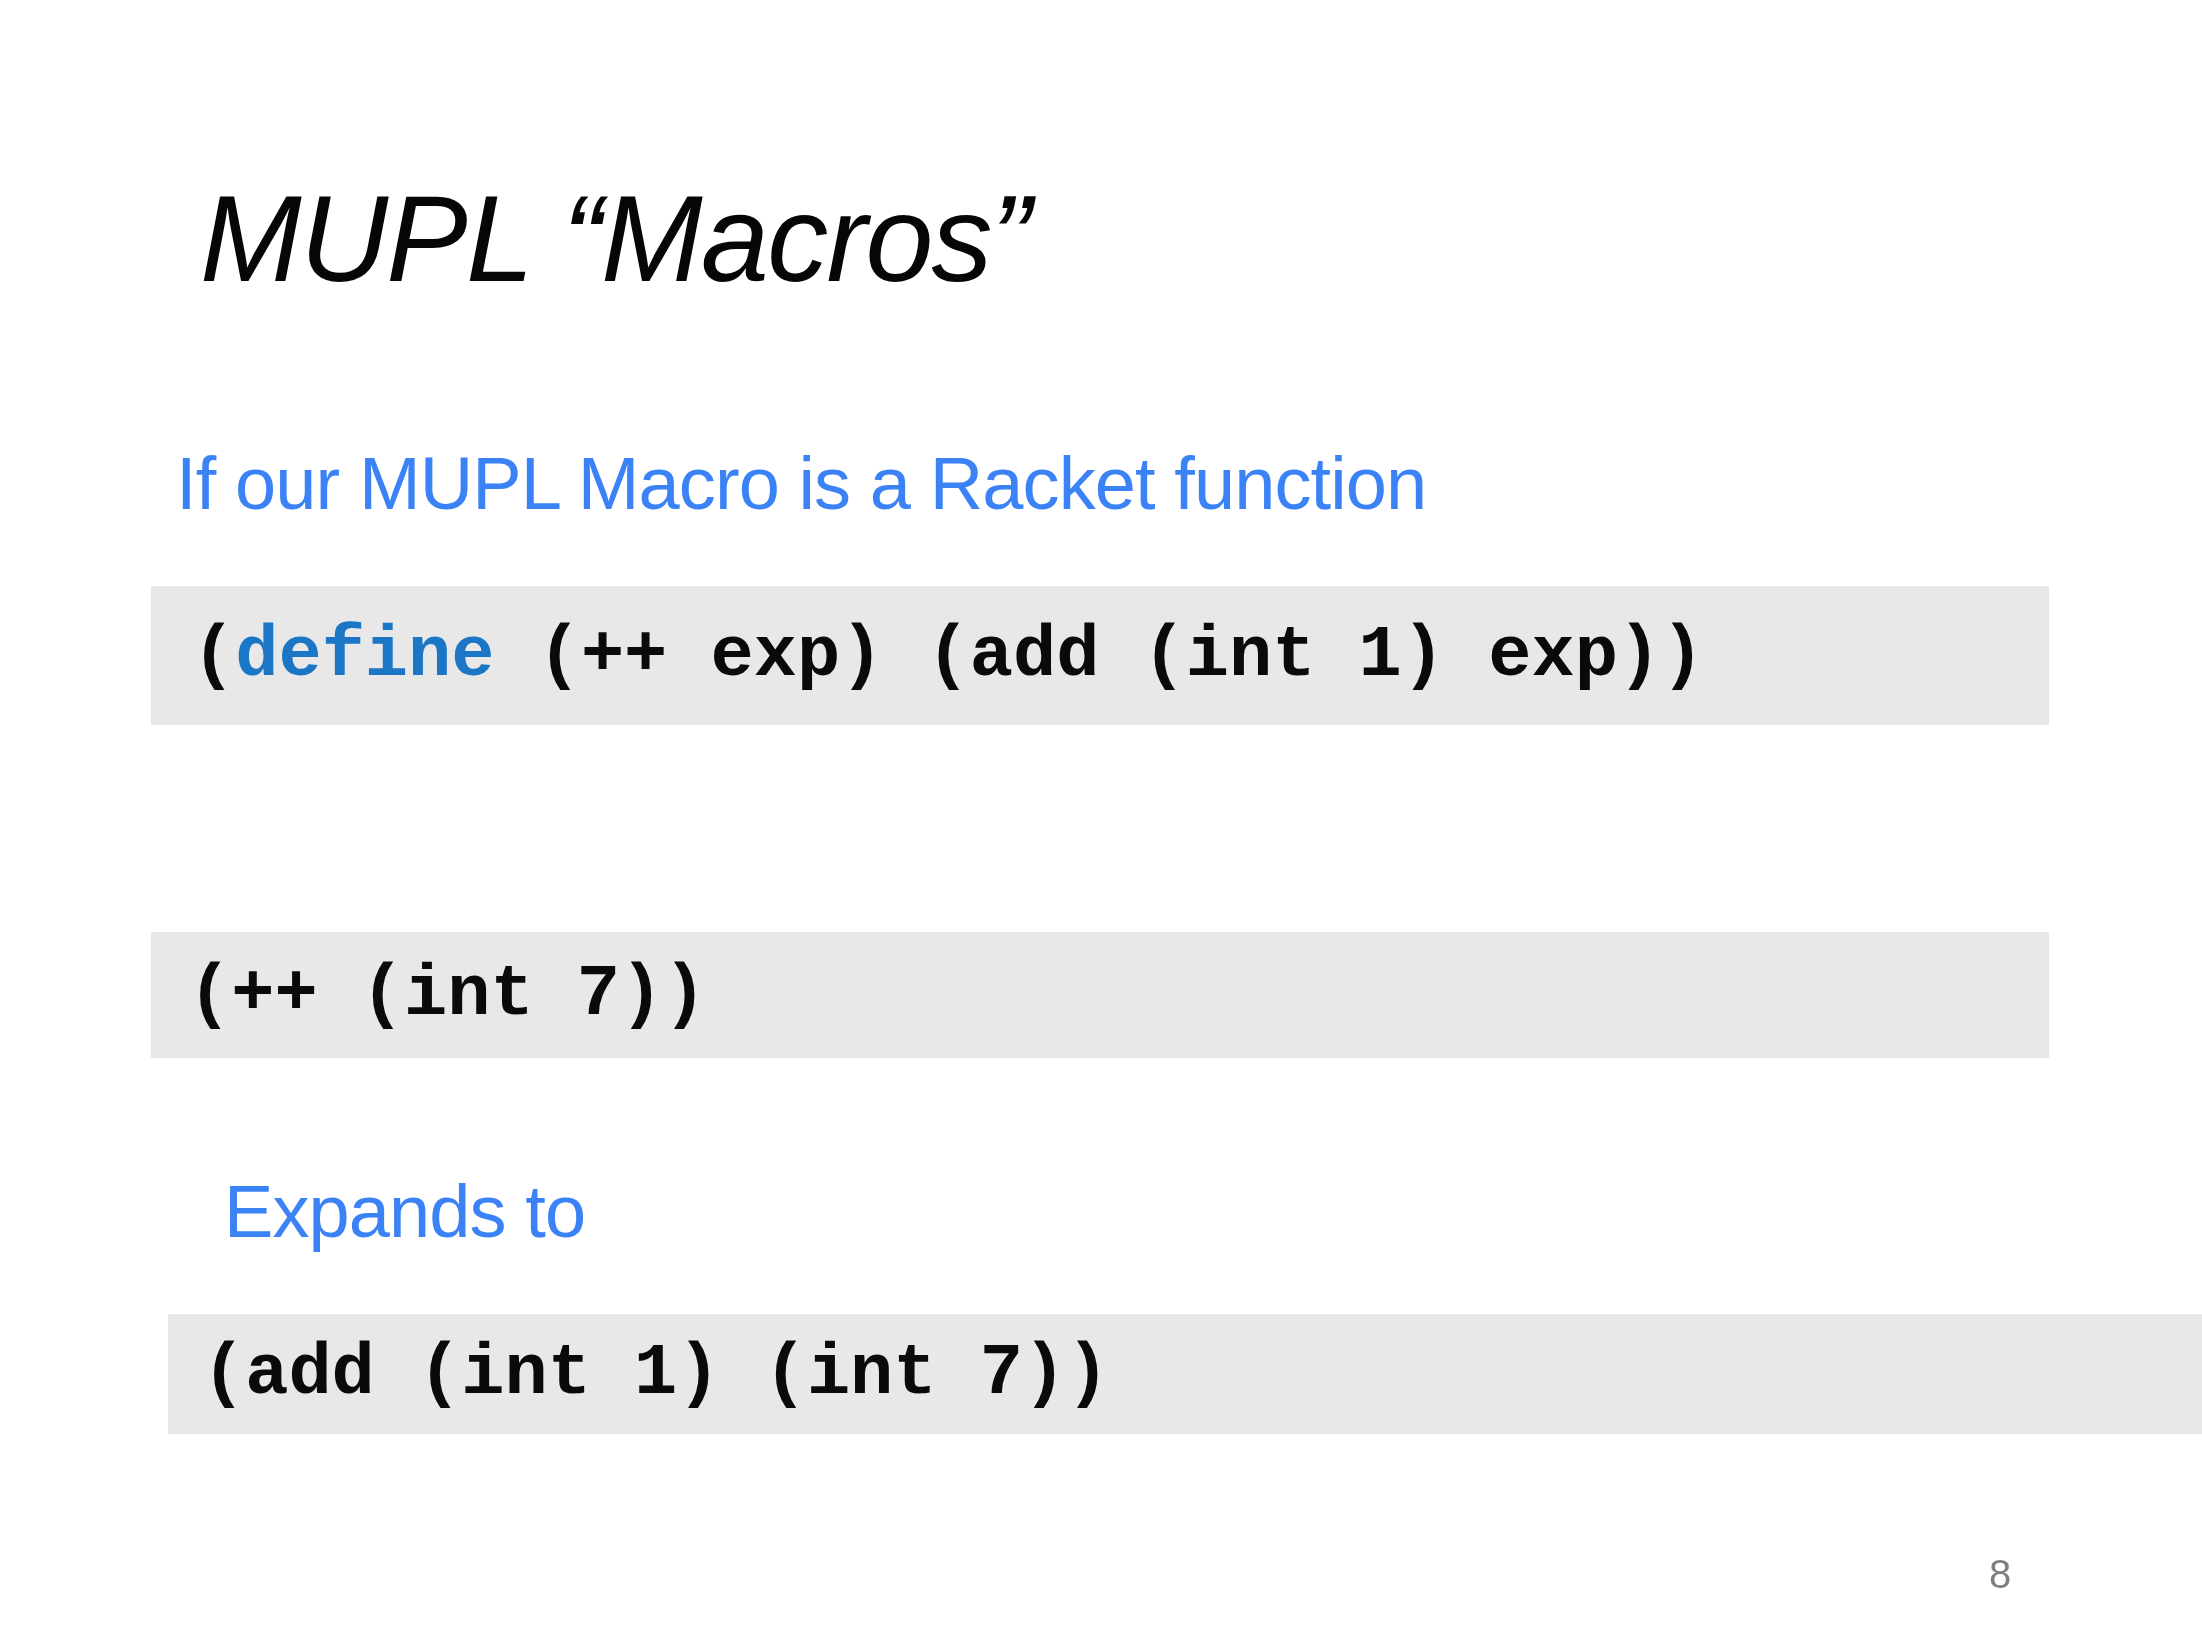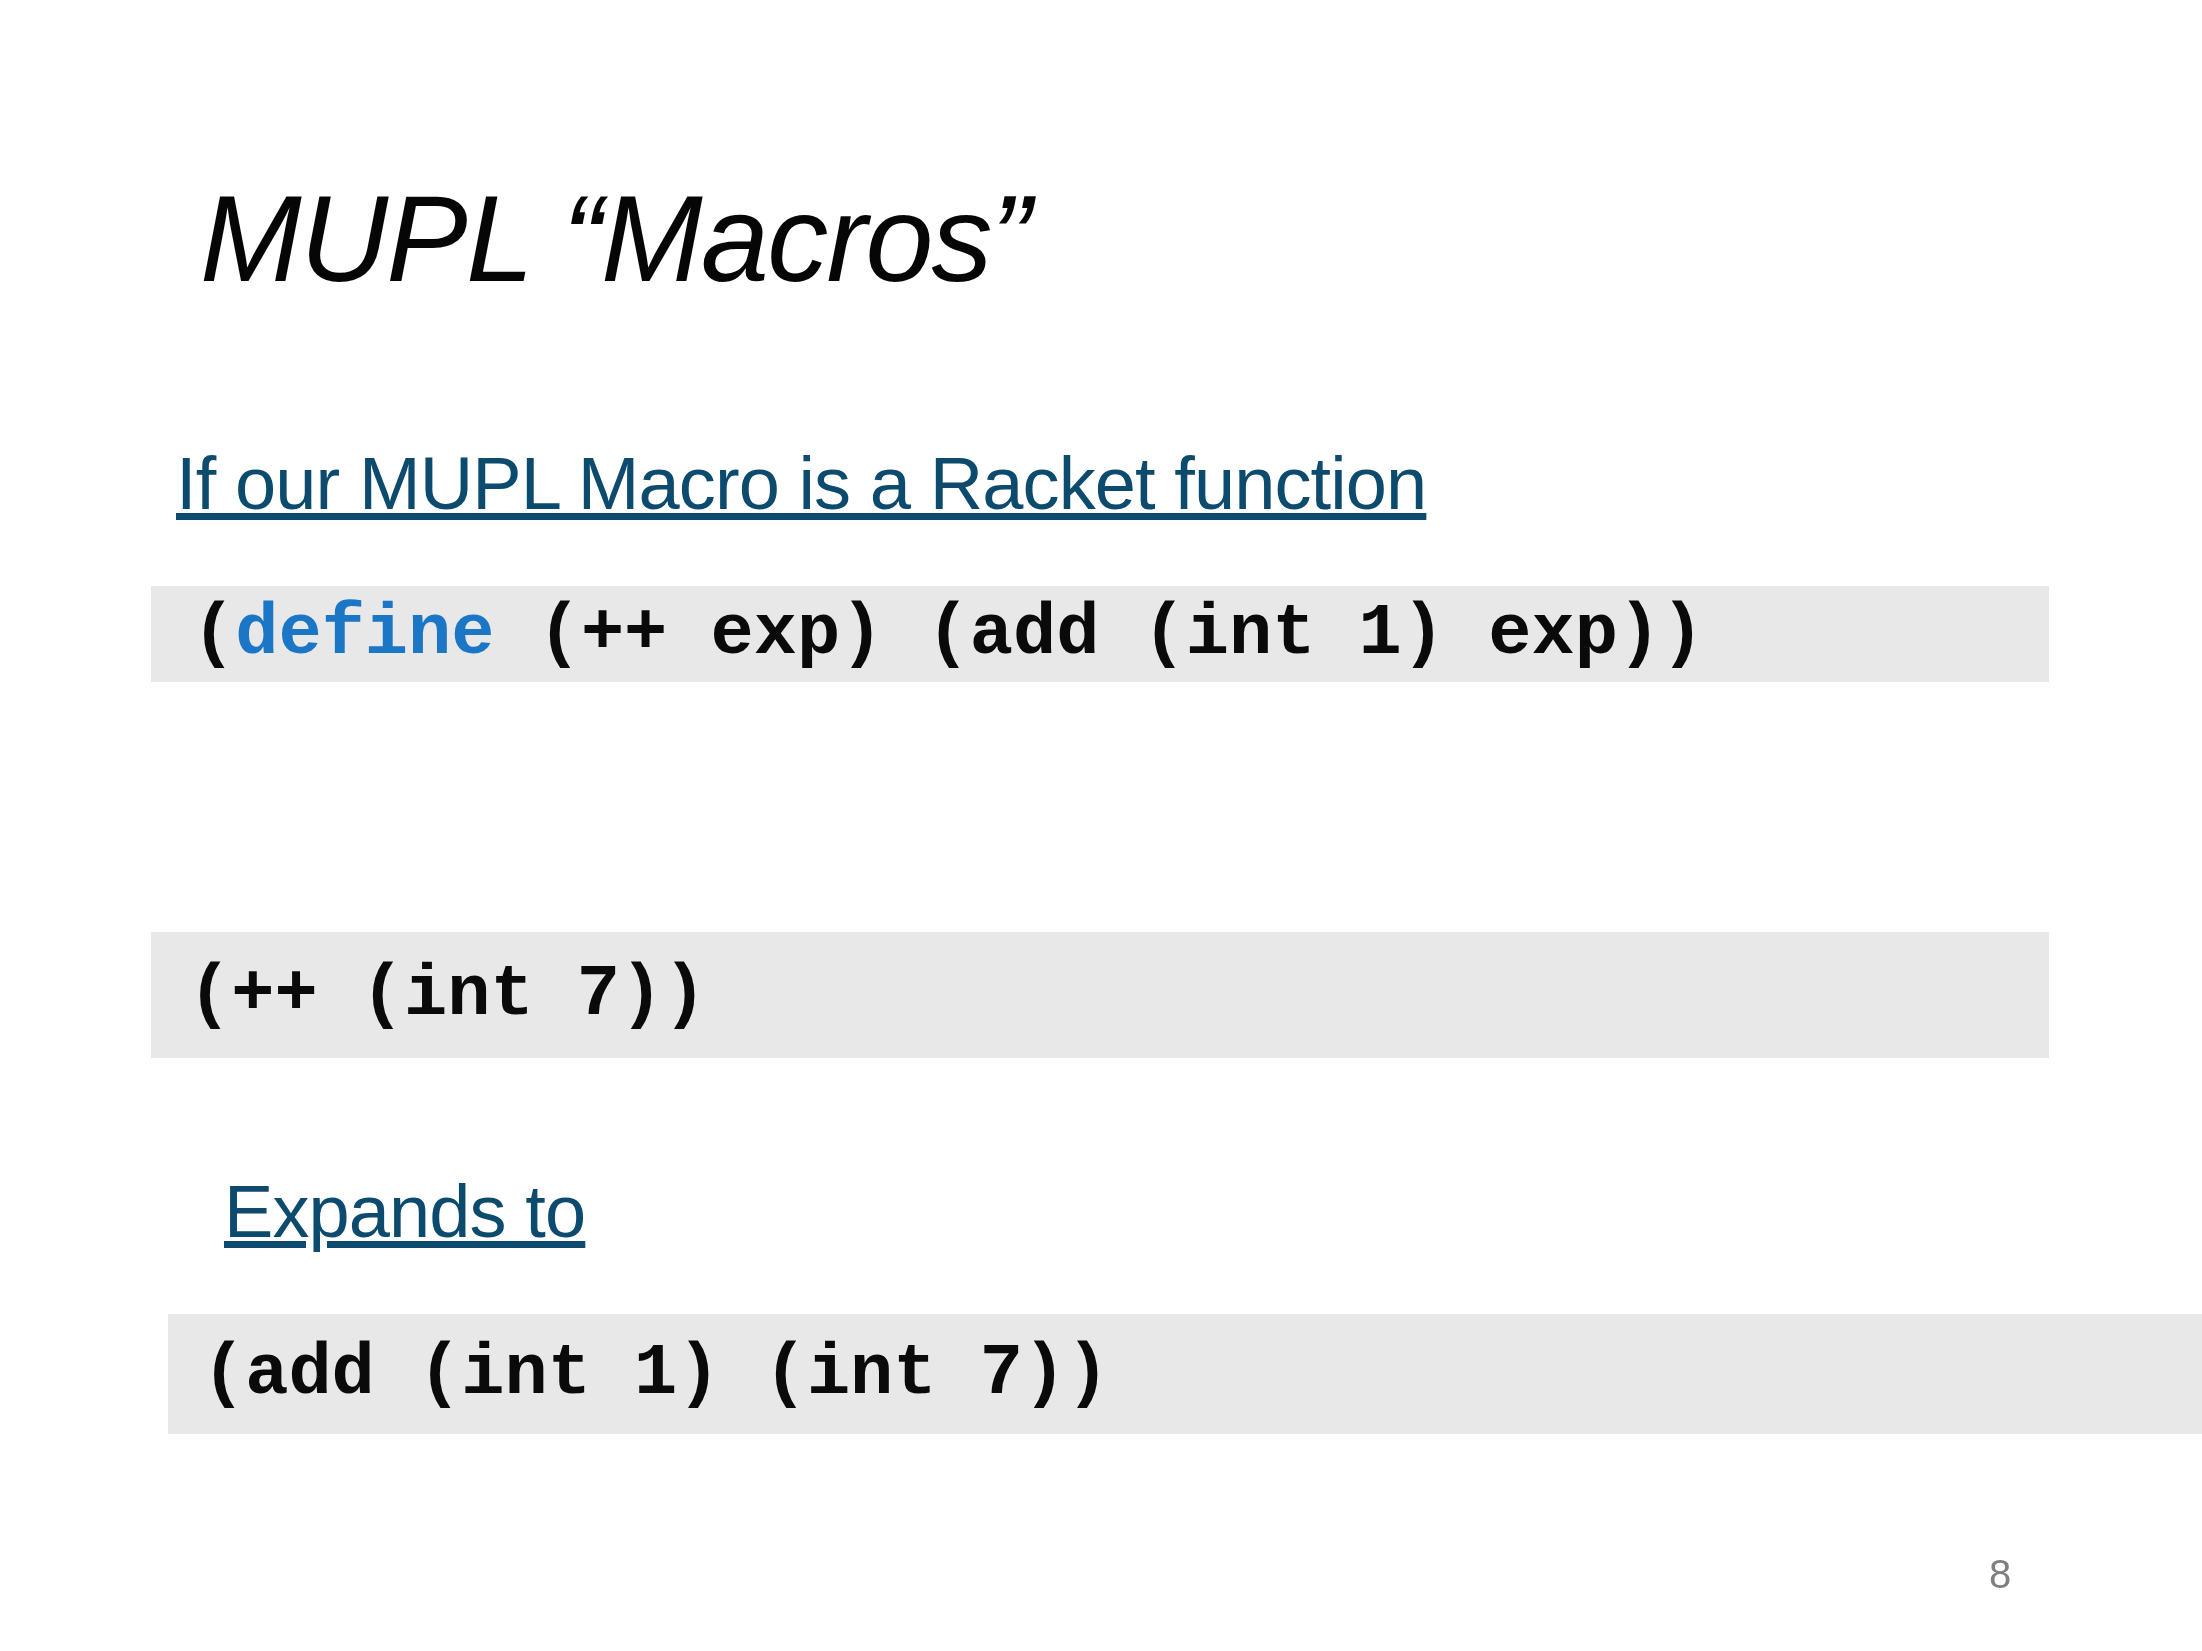--- a/index.html
+++ b/index.html
@@ -30,35 +30,34 @@
     white-space: pre;
   }
   .heading {
     position: absolute;
     left: 176px;
     margin: 0;
     font-size: 74px;
     line-height: 1.2;
     font-weight: 400;
     letter-spacing: -0.9px;
-    color: #0c4a6e;
+    color: #3b82f6;
     white-space: pre;
-    text-decoration: underline;
   }
   .heading.h1 { top: 440px; }
   .heading.h2 { top: 795px; }
   .heading.h3 { top: 1168px; margin-left: 48px; }
   .codeblock {
     position: absolute;
     box-sizing: border-box;
     background: var(--code-bg, #E8E8E8);
     display: flex;
     align-items: center;
   }
-  .codeblock.b1 { left: 151px; top: 586px;  width: 1898px; height: 96px; padding-left: 41px; }
+  .codeblock.b1 { left: 151px; top: 586px;  width: 1898px; height: 139px; padding-left: 41px; }
   .codeblock.b2 { left: 151px; top: 932px; width: 1898px; height: 126px; padding-left: 37px; }
   .codeblock.b3 { left: 168px; top: 1314px; width: 2108px; height: 120px; padding-left: 34px; }
   .code {
     font-family: "Liberation Mono", monospace;
     font-weight: bold;
     font-size: 72px;
     line-height: 1;
     color: #0a0a0a;
     white-space: pre;
   }

